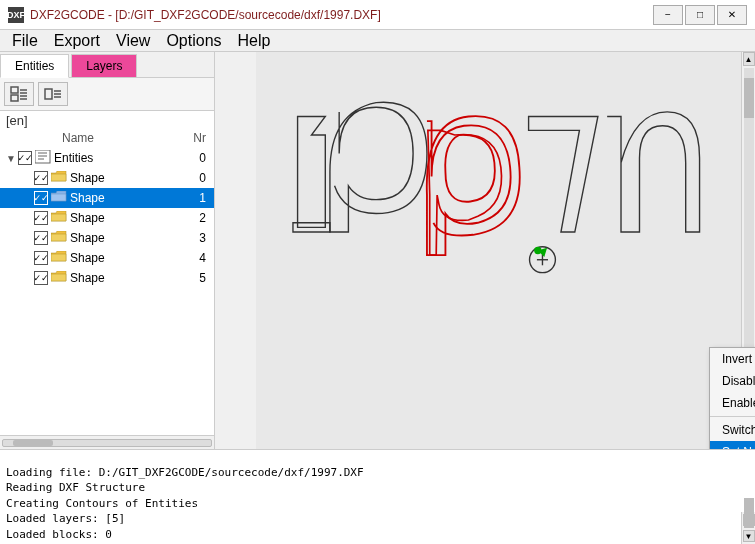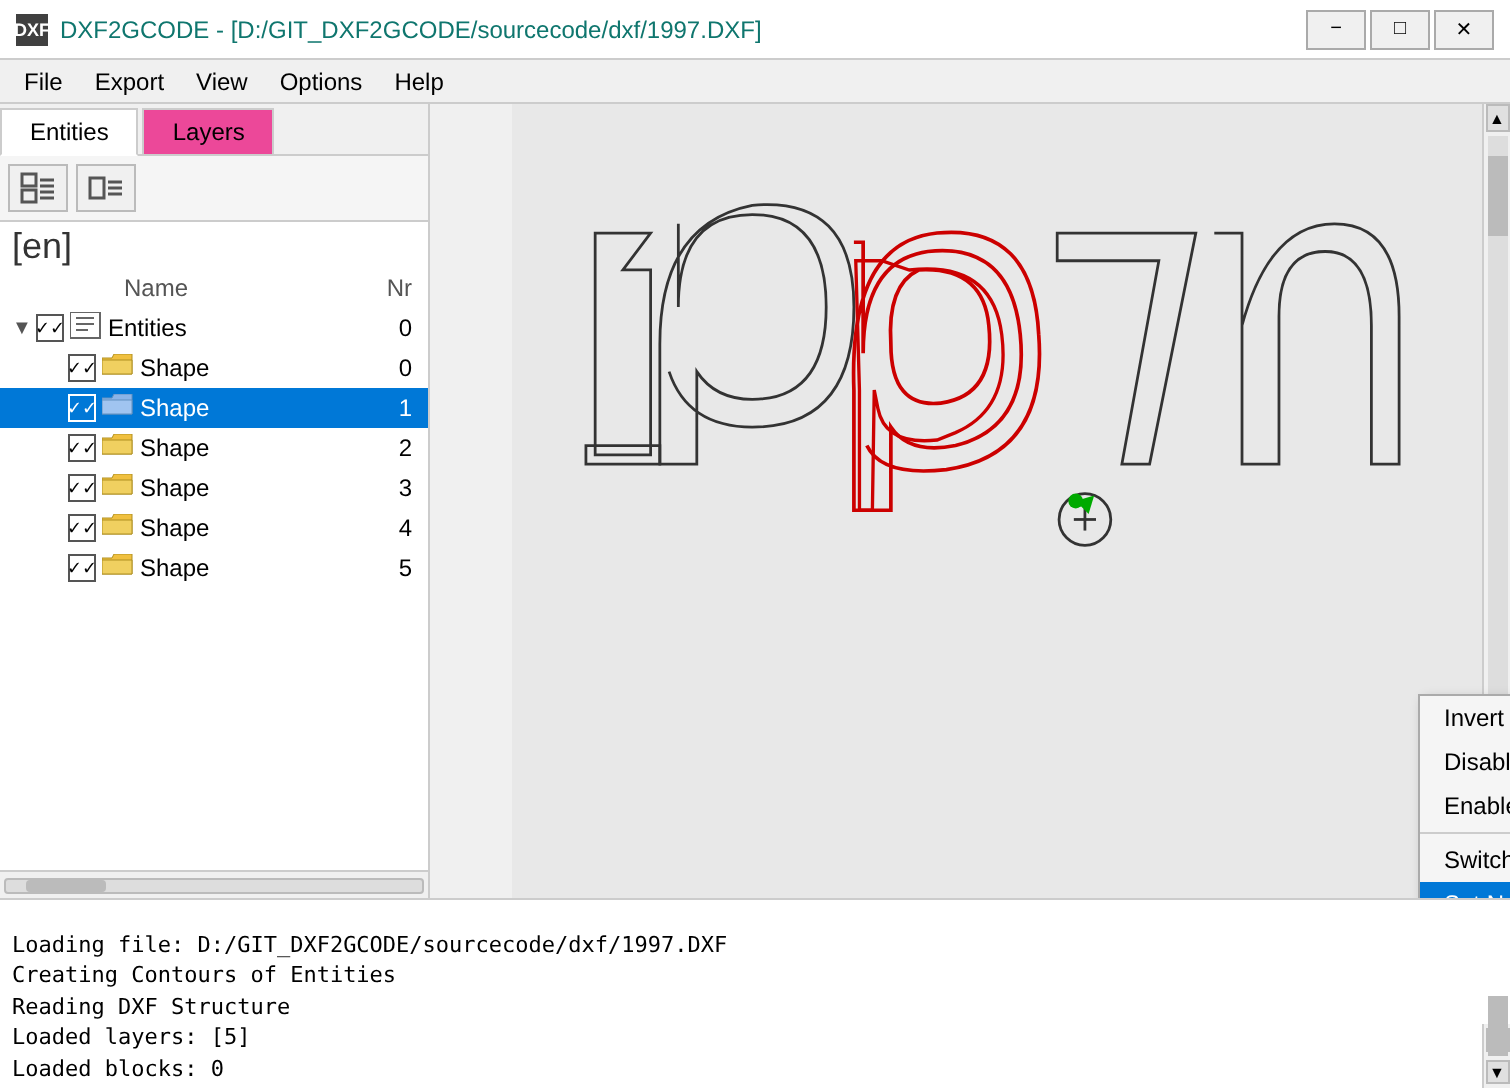--- a/index.html
+++ b/index.html
@@ -11,40 +11,40 @@
       height: 30px;
       display: flex;
       align-items: center;
       justify-content: space-between;
       border-bottom: 1px solid #ccc;
       padding: 0 8px;
       user-select: none;
     }
     #title-bar-left { display: flex; align-items: center; gap: 6px; }
     #title-bar-icon { width: 16px; height: 16px; background: #404040; font-size: 10px; color: #fff; display: flex; align-items: center; justify-content: center; font-weight: bold; }
-    #title-text { font-size: 12px; color: #0f766e; }
+    #title-text { font-size: 12px; color: #7f1d1d; }
     #title-controls { display: flex; gap: 2px; }
     .title-btn {
       width: 30px; height: 20px; border: 1px solid #aaa; background: #f0f0f0;
       font-size: 10px; display: flex; align-items: center; justify-content: center;
       cursor: pointer;
     }
 
     
     #menu-bar {
       background: #f0f0f0;
       height: 22px;
       display: flex;
       align-items: center;
       border-bottom: 1px solid #ccc;
       padding: 0 4px;
     }
     .menu-item {
       padding: 2px 8px;
-      font-size: 12px;
+      font-size: 16px;
       cursor: pointer;
       height: 100%;
       display: flex;
       align-items: center;
     }
 
     
     #main-layout {
       display: flex;
       height: calc(544px - 30px - 22px);
@@ -294,21 +294,21 @@
         <div class="toolbar-btn">
           <svg width="18" height="16" viewBox="0 0 18 16">
             <rect x="1" y="3" width="7" height="10" fill="none" stroke="#555" stroke-width="1.5"></rect>
             <line x1="10" y1="5" x2="17" y2="5" stroke="#555" stroke-width="1.5"></line>
             <line x1="10" y1="8" x2="17" y2="8" stroke="#555" stroke-width="1.5"></line>
             <line x1="10" y1="11" x2="17" y2="11" stroke="#555" stroke-width="1.5"></line>
           </svg>
         </div>
       </div>
 
-      <div style="padding: 2px 6px; font-size:18px; color:#333;">[en]</div>
+      <div style="padding: 2px 6px; font-size:13px; color:#333;">[en]</div>
 
       <div class="tree-header">
         <span style="flex:1; padding-left:58px;">Name</span>
         <span style="width:30px; text-align:right; padding-right:4px;">Nr</span>
       </div>
 
       <div id="tree-area">
 
         <div class="tree-row" style="padding-left: 4px;">
           <span class="tree-expander">▼</span>
@@ -470,22 +470,22 @@
         <div style="width:12px; height:14px; background:#e0e0e0; border:1px solid #bbb; display:flex; align-items:center; justify-content:center; font-size:8px; cursor:pointer;">▼</div>
       </div>
     </div>
 
   </div>
 
   <div id="status-area">
     <div id="status-wrapper">
       <div id="log-content">
       <div>Loading file: D:/GIT_DXF2GCODE/sourcecode/dxf/1997.DXF</div>
+          <div>Reading DXF Structure</div>
           <div>Creating Contours of Entities</div>
-          <div>Reading DXF Structure</div>
           <div>Loaded layers: [5]</div>
           <div>Loaded blocks: 0</div>
         </div>
       <div id="log-scroll-track">
         <div id="log-scroll-up">▲</div>
         <div id="log-scroll-thumb-track">
           <div id="log-scroll-thumb"></div>
         </div>
         <div id="log-scroll-down">▼</div>
       </div>

